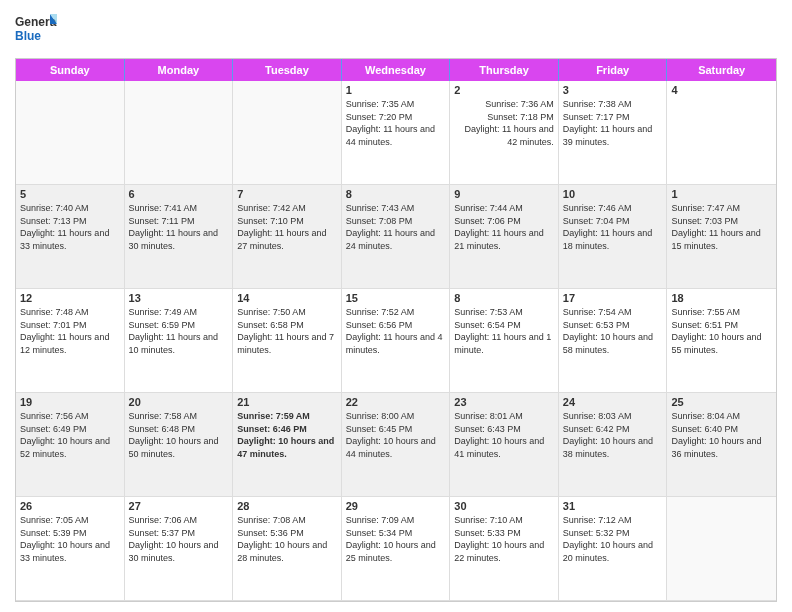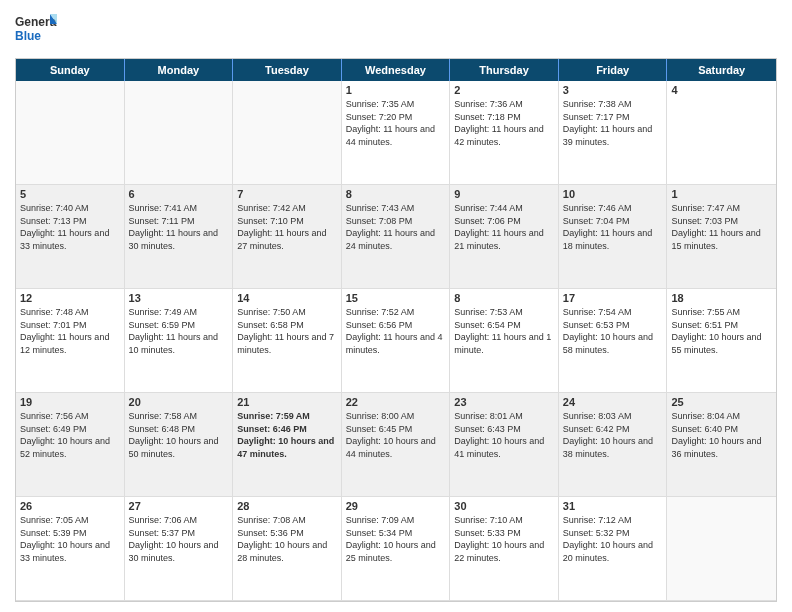--- a/index.html
+++ b/index.html
@@ -42,21 +42,21 @@
     }
     .calendar {
       flex: 1;
       display: flex;
       flex-direction: column;
       border: 1px solid #ccc;
     }
     .calendar-header {
       display: grid;
       grid-template-columns: repeat(7, 1fr);
-      background: #0c4a6e;
+      background: #d946ef;
     }
     .cal-header-cell {
       color: #fff;
       font-size: 11px;
       font-weight: bold;
       padding: 5px 4px;
       text-align: center;
       border-right: 1px solid #5a9aee;
     }
     .cal-header-cell:last-child { border-right: none; }
@@ -122,21 +122,21 @@
         <div class="cal-cell empty"></div>
         <div class="cal-cell empty"></div>
         <div class="cal-cell">
           <div class="day-number">1</div>
           <div class="cell-text" style="white-space: pre-line;">Sunrise: 7:35 AM
 Sunset: 7:20 PM
 Daylight: 11 hours and 44 minutes.</div>
         </div>
         <div class="cal-cell">
           <div class="day-number">2</div>
-          <div class="cell-text" style="white-space: pre-line;">Sunrise: 7:36 AM
+          <div class="cell-text" style="white-space: pre-line; text-align: right;">Sunrise: 7:36 AM
 Sunset: 7:18 PM
 Daylight: 11 hours and 42 minutes.</div>
         </div>
         <div class="cal-cell">
           <div class="day-number">3</div>
           <div class="cell-text" style="white-space: pre-line;">Sunrise: 7:38 AM
 Sunset: 7:17 PM
 Daylight: 11 hours and 39 minutes.</div>
         </div>
         <div class="cal-cell">

